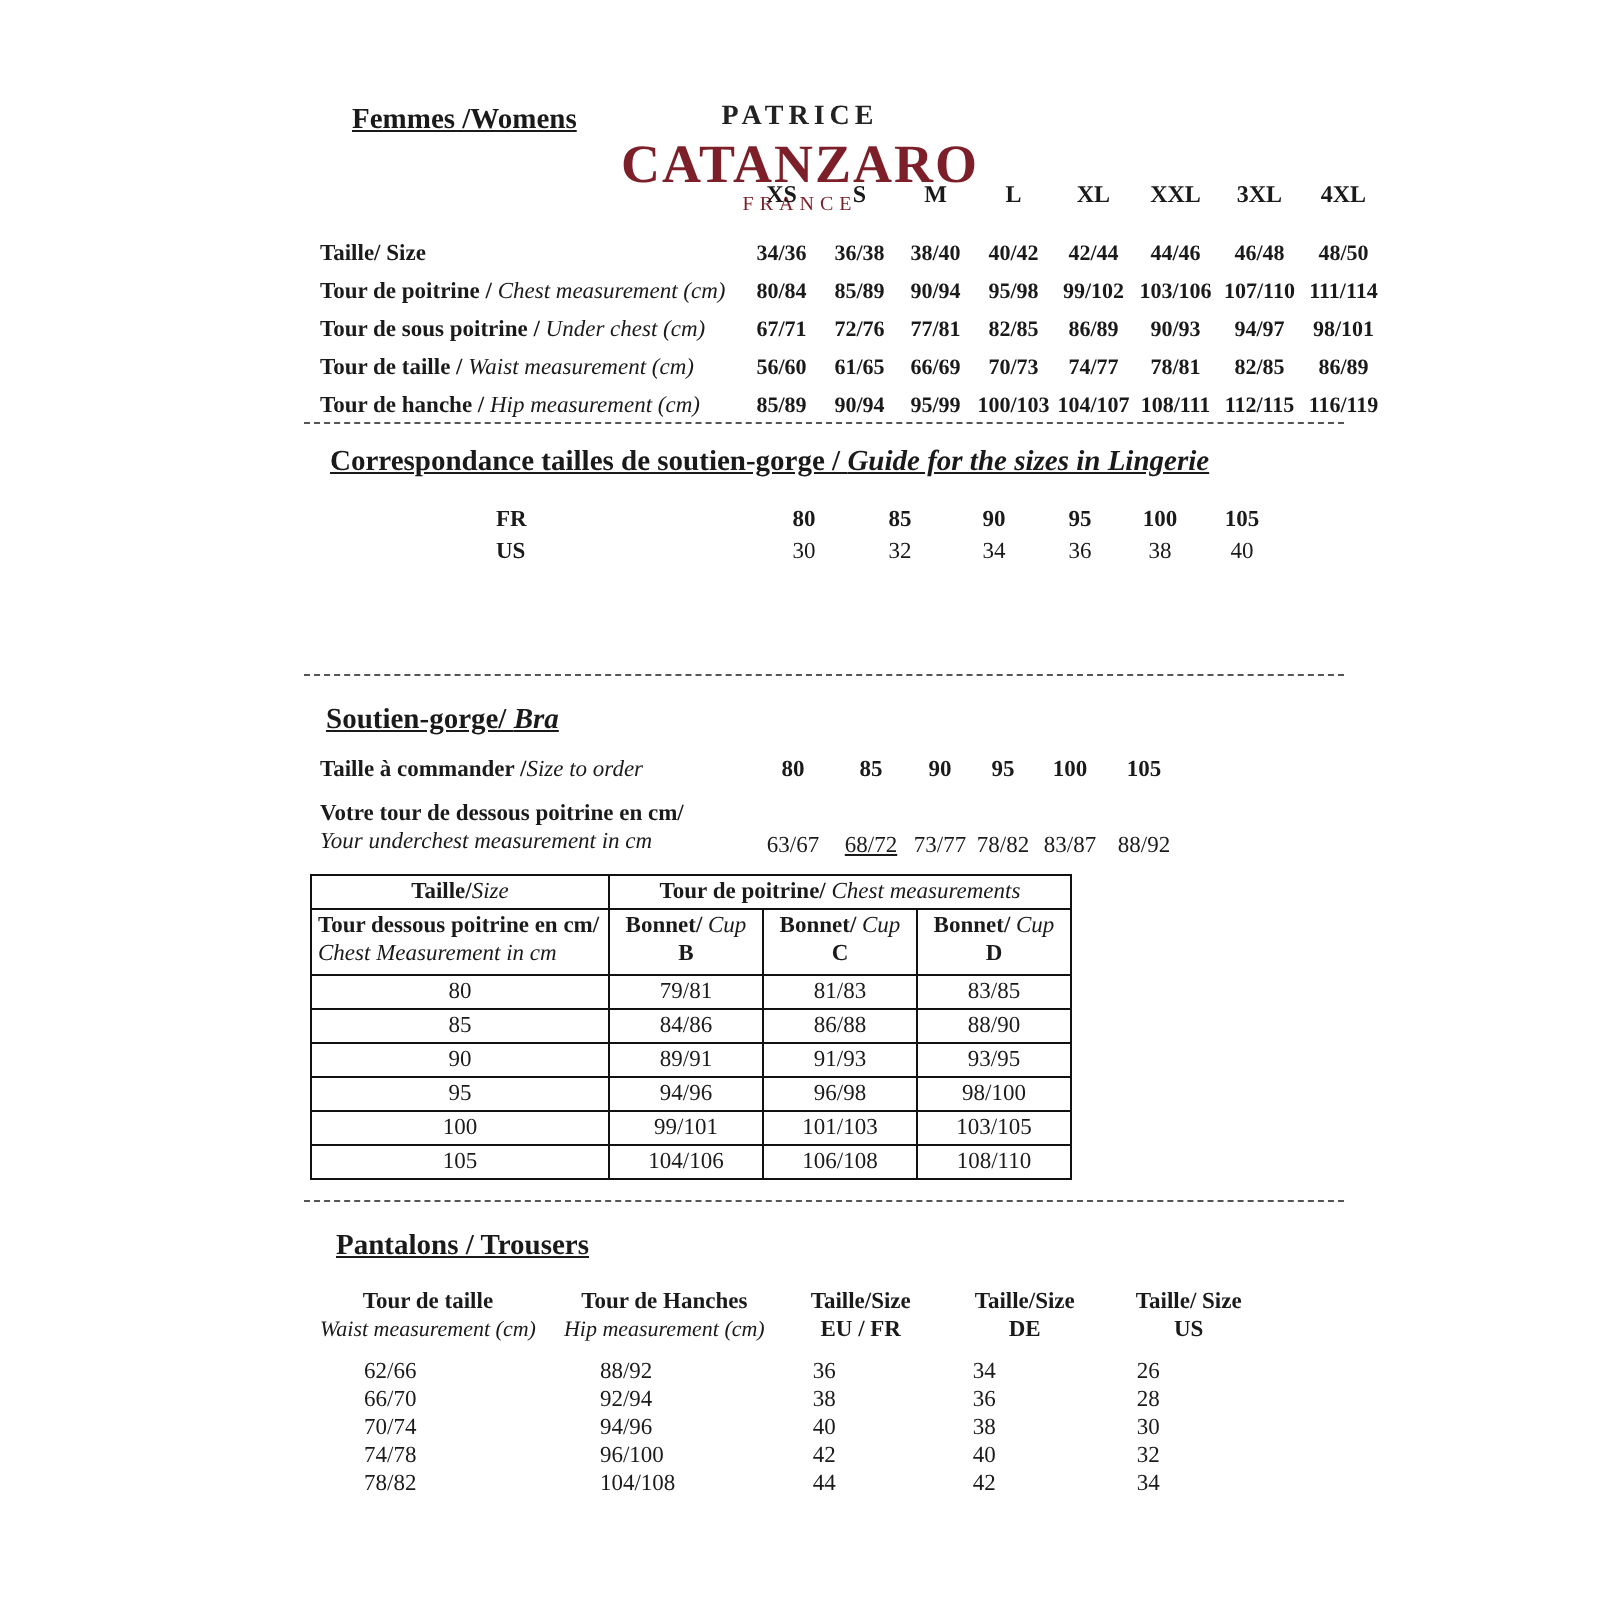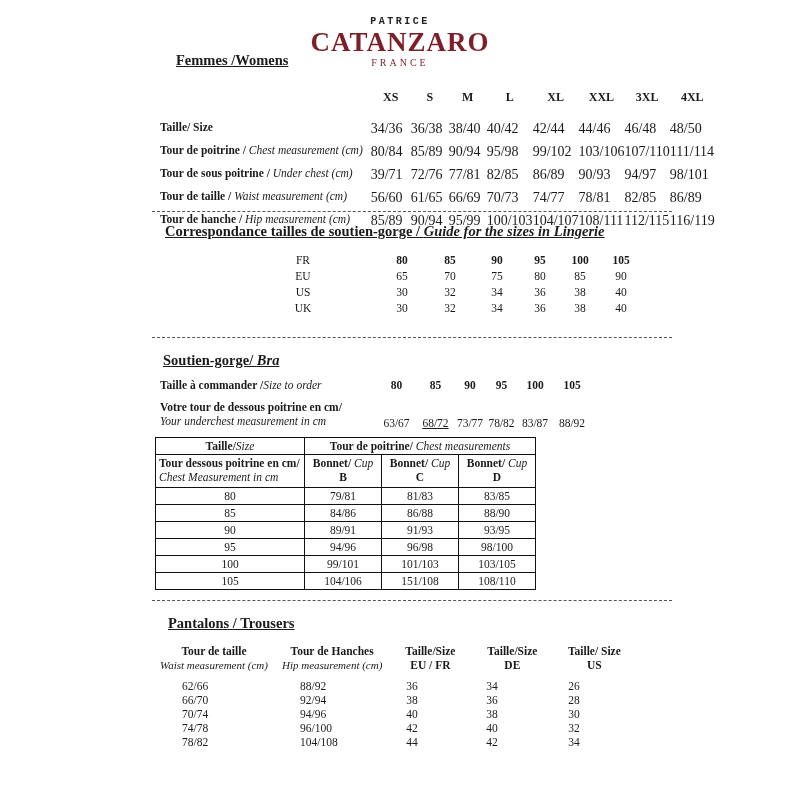--- a/index.html
+++ b/index.html
@@ -21,25 +21,26 @@
     height: 800px;
     box-sizing: border-box;
   }
 
   
   .brand {
     text-align: center;
     padding-top: 16px;
   }
   .brand-top {
-    font-family: Liberation Mono, monospace;
-    font-size: 10px;
+    font-family: Liberation Serif, serif;
+    font-size: 14px;
     letter-spacing: 2.5px;
     color: #222;
     font-weight: bold;
+    margin-top: 35px;
   }
   .brand-main {
     font-family: "Liberation Serif", serif;
     font-size: 27px;
     letter-spacing: 1px;
     color: #7d1f28;
     font-weight: bold;
     line-height: 1.05;
     margin-top: 1px;
   }
@@ -93,39 +94,41 @@
     font-weight: normal;
     font-style: italic;
   }
   .colhead {
     font-weight: bold;
     text-align: center;
     font-size: 12px;
     padding-bottom: 9px !important;
   }
   .cell {
-    font-size: 14px;
+    text-align: center;
+    font-size: 11px;
+    font-weight: bold;
   }
   .rowgap td {
     padding-top: 7px !important;
   }
 
   
   table.lingerie {
     border-collapse: collapse;
     font-size: 11.5px;
   }
   table.lingerie td {
     padding: 2px 0;
     text-align: center;
     white-space: nowrap;
   }
   table.lingerie td.lbl {
-    font-weight: normal;
-    text-align: center;
+    font-weight: bold;
+    text-align: left;
     padding-right: 20px;
   }
   table.lingerie td.hd {
     font-weight: bold;
   }
 
   
   table.bra-order {
     border-collapse: collapse;
     font-size: 11.5px;
@@ -252,21 +255,21 @@
         <td class="cell">90/94</td>
         <td class="cell">95/98</td>
         <td class="cell">99/102</td>
         <td class="cell">103/106</td>
         <td class="cell">107/110</td>
         <td class="cell">111/114</td>
       </tr>
 
       <tr class="rowgap">
         <td class="rowlabel"><span>Tour de sous poitrine /</span> <i>Under chest (cm)</i></td>
-        <td class="cell">39/71</td>
+        <td class="cell">67/71</td>
         <td class="cell">72/76</td>
         <td class="cell">77/81</td>
         <td class="cell">82/85</td>
         <td class="cell">86/89</td>
         <td class="cell">90/93</td>
         <td class="cell">94/97</td>
         <td class="cell">98/101</td>
       </tr>
 
       <tr class="rowgap">
@@ -308,39 +311,21 @@
           <tr>
         <td class="lbl" style="width:110px;">FR</td>
         <td class="hd" style="width:48px;">80</td>
         <td class="hd" style="width:48px;">85</td>
         <td class="hd" style="width:46px;">90</td>
         <td class="hd" style="width:40px;">95</td>
         <td class="hd" style="width:40px;">100</td>
         <td class="hd" style="width:42px;">105</td>
       </tr>
       <tr>
-        <td class="lbl">EU</td>
-        <td>65</td>
-        <td>70</td>
-        <td>75</td>
-        <td>80</td>
-        <td>85</td>
-        <td>90</td>
-      </tr>
-      <tr>
         <td class="lbl">US</td>
-        <td>30</td>
-        <td>32</td>
-        <td>34</td>
-        <td>36</td>
-        <td>38</td>
-        <td>40</td>
-      </tr>
-      <tr>
-        <td class="lbl">UK</td>
         <td>30</td>
         <td>32</td>
         <td>34</td>
         <td>36</td>
         <td>38</td>
         <td>40</td>
       </tr>
     </tbody>
       </table>
   </div>
@@ -430,21 +415,21 @@
       </tr>
       <tr>
         <td class="leftcol">100</td>
         <td>99/101</td>
         <td>101/103</td>
         <td>103/105</td>
       </tr>
       <tr>
         <td class="leftcol">105</td>
         <td>104/106</td>
-        <td>151/108</td>
+        <td>106/108</td>
         <td>108/110</td>
       </tr>
     </tbody>
       </table>
   </div>
 
   <div class="dashed" style="left:152px; top:600px; width:520px;"></div>
 
   <div class="block" style="left:168px; top:615px;">
     <div class="section-title">Pantalons / Trousers</div>

